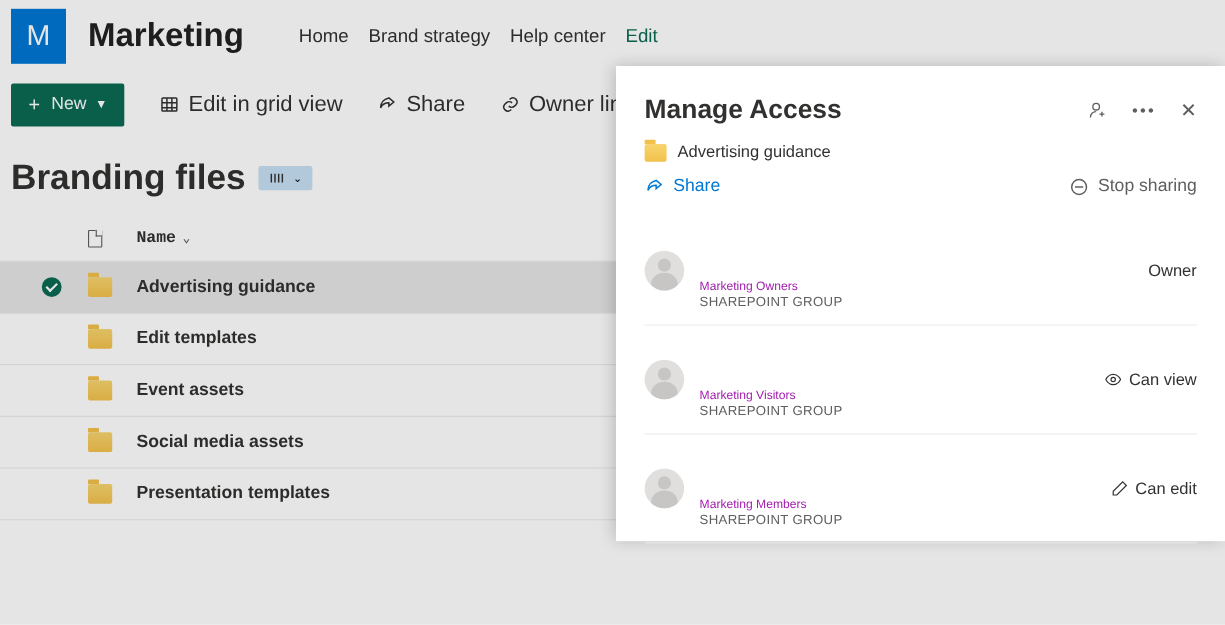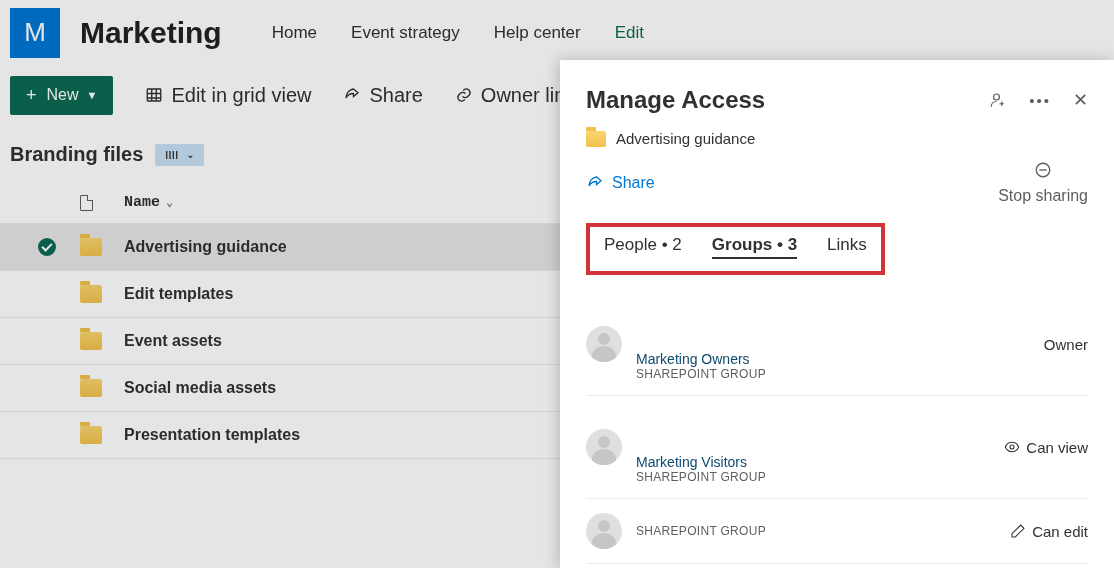--- a/index.html
+++ b/index.html
@@ -4,33 +4,33 @@
 <style>
   * { box-sizing: border-box; margin: 0; padding: 0; }
   body { font-family: 'Segoe UI', -apple-system, sans-serif; width: 1114px; height: 568px; overflow: hidden; position: relative; background: #fff; }
   
   .main-bg { position: absolute; inset: 0; }
   .dim-overlay { position: absolute; inset: 0; background: rgba(0,0,0,0.10); z-index: 5; pointer-events: none; }
   
   .header { display: flex; align-items: center; padding: 0 10px; height: 65px; gap: 20px; }
   .logo-tile { width: 50px; height: 50px; background: #0078d4; color: #fff; display: flex; align-items: center; justify-content: center; font-size: 26px; }
   .site-title { font-size: 30px; font-weight: 700; color: #222; margin-right: 30px; }
-  .nav { display: flex; gap: 34px; }
+  .nav { display: flex; gap: 18px; }
   .nav-item { font-size: 17px; color: #323130; cursor: pointer; }
   .nav-edit { color: #0B6A53; }
   
   .toolbar { display: flex; align-items: center; padding: 10px 10px; gap: 18px; height: 60px; }
   .btn-new { background: #0B6A53; color: #fff; border: none; padding: 9px 16px; font-size: 16px; display: inline-flex; align-items: center; gap: 8px; cursor: pointer; border-radius: 2px;}
   .btn-new .plus { font-size: 18px; margin-right:2px;}
   .btn-new .chev { font-size: 11px; }
   .tool-item { display: inline-flex; align-items: center; gap: 8px; font-size: 20px; color: #323130; cursor: pointer; margin-left: 14px;}
   .tool-item svg { width: 18px; height: 18px; }
   
   .section-title-row { padding: 18px 10px 10px 10px; display: flex; align-items: center; gap: 12px;}
-  .section-title { font-size: 20px; font-weight: 700; color: #323130;}
+  .section-title { font-size: 32px; font-weight: 700; color: #323130;}
   .section-chip { background: #c7e0f4; padding: 3px 9px; border-radius: 2px; display: inline-flex; align-items: center; gap: 6px; cursor: pointer; font-size: 13px;}
   .section-chip svg { width: 16px; height: 16px;}
   
   .list { margin-top: 8px; }
   .list-header { display: flex; align-items: center; padding: 10px 10px 12px; color: #323130; font-size: 15px; border-bottom: 1px solid #edebe9; font-family: Liberation Mono, monospace;}
   .col-check { width: 70px; }
   .col-icon { width: 44px; }
   .col-name { flex: 1; font-weight: 600; display: flex; align-items: center; gap: 6px;}
   .col-mod { width: 80px; text-align: left; }
   
@@ -38,59 +38,59 @@
   .list-row.selected { background: #e6e6e6; font-weight: 600; }
   .folder-icon { width: 22px; height: 18px; background: linear-gradient(to bottom, #f8d56f 0%, #f2c14c 100%); border-radius: 2px; position: relative; }
   .folder-icon::before { content:''; position:absolute; top:-4px; left:0; width:10px; height:4px; background:#f2c14c; border-radius:1px 1px 0 0;}
   .check-circle { width: 18px; height: 18px; border-radius: 50%; background: #0B6A53; position: relative; margin-left: 28px;}
   .check-circle::after { content:''; position:absolute; left:4px; top:5px; width:8px; height:4px; border-left:2px solid #fff; border-bottom:2px solid #fff; transform: rotate(-45deg);}
   .row-actions { display: inline-flex; gap: 16px; margin-left: 10px;}
   .row-actions svg, .row-actions span { color: #605e5c;}
   .dots { letter-spacing: 2px; cursor: pointer; color: #605e5c;}
   
   
-  .panel { position: absolute; top: 60px; right: 0; width: 554px; height: 508px; background: #fff; box-shadow: -2px 0 14px rgba(0,0,0,0.2); padding: 26px 26px 0 26px; z-index: 10; }
+  .panel { position: absolute; top: 60px; right: 0; width: 554px; height: 432px; background: #fff; box-shadow: -2px 0 14px rgba(0,0,0,0.2); padding: 26px 26px 0 26px; z-index: 10; }
   .panel-top { display: flex; align-items: center; justify-content: space-between; margin-bottom: 16px;}
   .panel-title { font-size: 24px; font-weight: 600; color: #323130;}
   .panel-actions { display: flex; align-items: center; gap: 22px; color: #605e5c;}
   .panel-actions svg { width: 18px; height: 18px; cursor: pointer;}
   .panel-close { font-size: 18px; cursor: pointer; color: #605e5c;}
   
   .panel-file { display: flex; align-items: center; gap: 10px; font-size: 15px; color: #323130; margin-bottom: 14px;}
   .panel-share-row { display: flex; align-items: center; justify-content: space-between; margin-bottom: 18px;}
   .panel-share { color: #0078d4; display: flex; align-items: center; gap: 8px; cursor: pointer; font-size: 16px;}
-  .panel-stop { color: #605e5c; display: flex; align-items: center; gap: 8px; cursor: pointer; font-size: 16px; flex-direction: column;}
+  .panel-stop { color: #605e5c; display: flex; align-items: center; gap: 8px; cursor: pointer; font-size: 16px;}
   
   .tabs-highlight { border: 4px solid #d13438; padding: 8px 14px 12px 14px; display: inline-flex; gap: 30px; margin-bottom: 18px; }
   .tab { font-size: 17px; color: #323130; cursor: pointer; padding-bottom: 2px;}
   .tab.active { font-weight: 600; border-bottom: 2px solid #323130;}
   
   .group-row { display: flex; align-items: center; justify-content: space-between; padding: 14px 0; border-bottom: 1px solid #edebe9;}
   .group-left { display: flex; align-items: center; gap: 14px;}
   .avatar { width: 36px; height: 36px; border-radius: 50%; background: #e1dfdd; position: relative; overflow:hidden;}
   .avatar::before { content:''; position:absolute; top:7px; left:12px; width:12px; height:12px; background:#c8c6c4; border-radius:50%;}
   .avatar::after { content:''; position:absolute; top:20px; left:6px; width:24px; height:20px; background:#c8c6c4; border-radius:50% 50% 0 0;}
-  .group-name { font-size: 14px; color: #0c4a6e; margin-top: 44px;}
+  .group-name { font-size: 11px; color: #a21caf; margin-top: 44px;}
   .group-sub { font-size: 12px; color: #605e5c; letter-spacing: 0.3px;}
   .group-perm { font-size: 15px; color: #323130; display: flex; align-items: center; gap: 6px;}
   
   .doc-icon { width:13px; height:16px; border:1.5px solid #605e5c; border-radius:1px; position:relative;}
   .doc-icon::after{content:'';position:absolute;top:-1px;right:-1px;width:5px;height:5px;background:#fff;border-left:1.5px solid #605e5c;border-bottom:1.5px solid #605e5c;}
 </style>
 </head>
 <body>
 
 <div class="main-bg">
 
   <div class="header">
     <div class="logo-tile">M</div>
     <div class="site-title">Marketing</div>
     <div class="nav">
       <div class="nav-item">Home</div>
-      <div class="nav-item">Event strategy</div>
+      <div class="nav-item">Brand strategy</div>
       <div class="nav-item">Help center</div>
       <div class="nav-item nav-edit">Edit</div>
     </div>
   </div>
 
   <div class="toolbar">
     <button class="btn-new">
       <span class="plus">+</span>
       <span>New</span>
       <span class="chev">▼</span>
@@ -237,25 +237,20 @@
     </div>
     <div class="panel-stop">
       <svg width="18" height="18" viewBox="0 0 24 24" fill="none" stroke="#605e5c" stroke-width="1.8">
           <circle cx="12" cy="12" r="9"></circle>
           <path d="M7 12h10"></path>
         </svg>
       <span>Stop sharing</span>
     </div>
   </div>
   
-  <div class="tabs-highlight">
-    <div class="tab">People • 2</div>
-    <div class="tab active">Groups • 3</div>
-    <div class="tab">Links</div>
-  </div>
   
   
   <div class="group-row">
     <div class="group-left">
       <div class="avatar"></div>
       <div>
         <div class="group-name">Marketing Owners</div>
         <div class="group-sub">SHAREPOINT GROUP</div>
       </div>
     </div>
@@ -276,20 +271,21 @@
           <circle cx="12" cy="12" r="3"></circle>
         </svg>
       <span>Can view</span>
     </div>
   </div>
   
   <div class="group-row">
     <div class="group-left">
       <div class="avatar"></div>
       <div>
+        <div class="group-name">Marketing Members</div>
         <div class="group-sub">SHAREPOINT GROUP</div>
       </div>
     </div>
     <div class="group-perm">
       <svg width="16" height="16" viewBox="0 0 24 24" fill="none" stroke="#323130" stroke-width="1.6">
           <path d="M16 3l5 5L8 21H3v-5L16 3z"></path>
         </svg>
       <span>Can edit</span>
     </div>
   </div>

